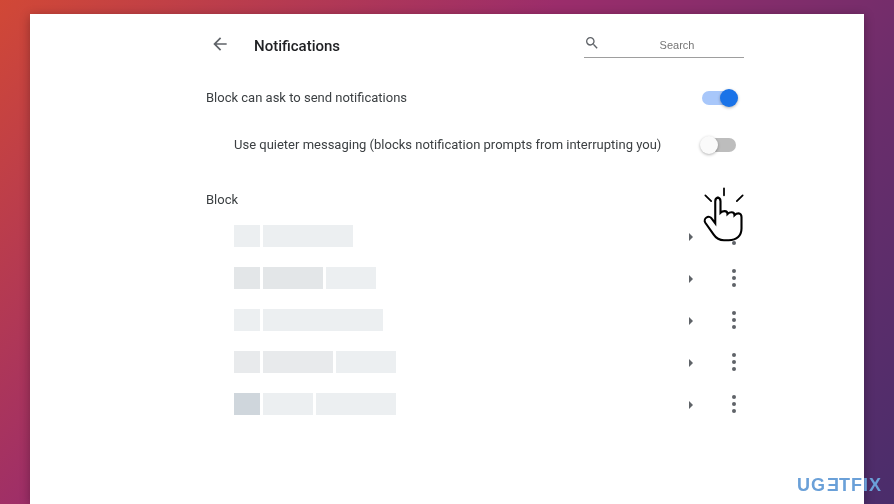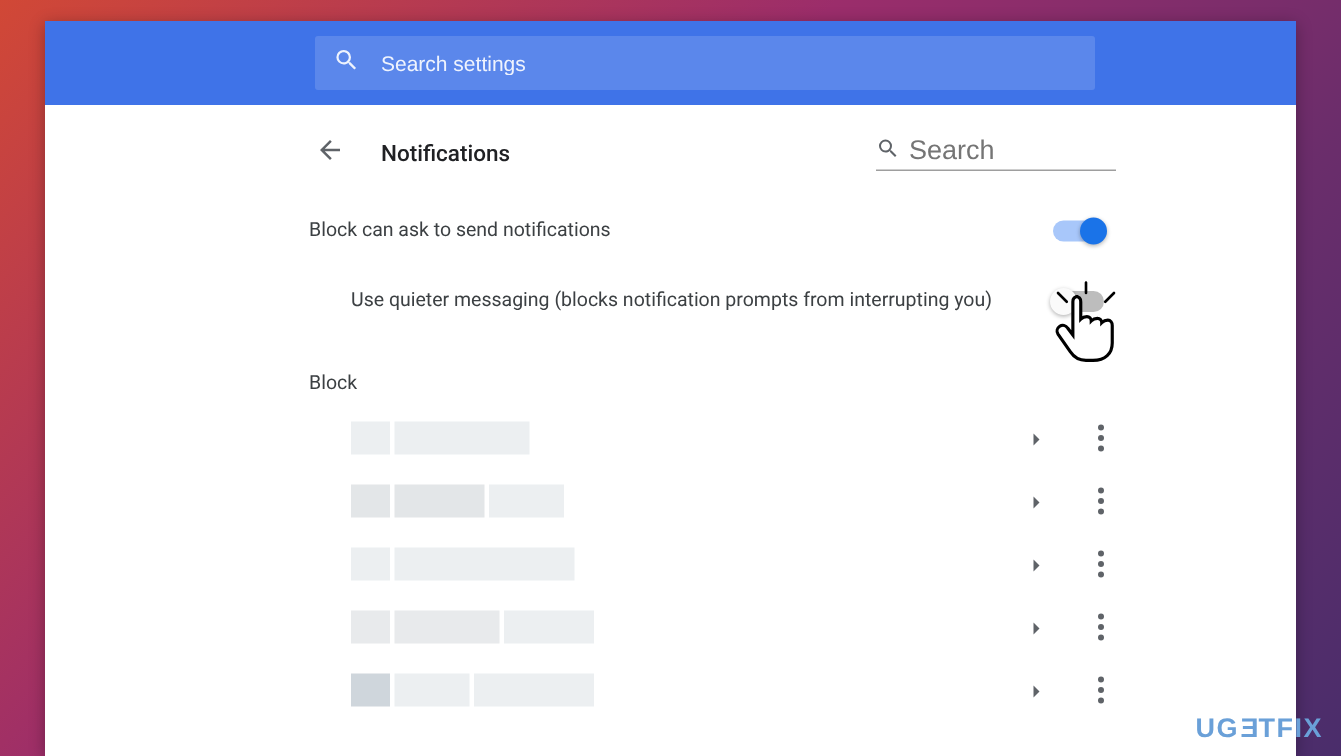--- a/index.html
+++ b/index.html
@@ -70,21 +70,21 @@
   .local-search {
     margin-left: auto;
     display: flex;
     align-items: center;
     border-bottom: 1px solid #9e9e9e;
     width: 160px;
     padding-bottom: 2px;
   }
   .local-search svg { width: 16px; height: 16px; fill: #5f6368; margin-right: 6px; }
   .local-search input {
-    border: none; outline: none; font-size: 18px; flex: 1; color: #5f6368;
+    border: none; outline: none; font-size: 11px; flex: 1; color: #5f6368; text-align: center;
   }
   
   .setting-row {
     display: flex; align-items: center;
     padding: 16px 8px 16px 0;
     font-size: 13px;
     color: #3c4043;
   }
   .setting-row.indent { padding-left: 28px; }
   .setting-label { flex: 1; }
@@ -145,30 +145,20 @@
     font-family: Arial, sans-serif;
   }
   .watermark .e { display:inline-block; transform: scaleX(-1); }
 </style>
 </head>
 <body>
 
 <div class="desktop">
   <div class="browser-window">
 
-    <div class="header-bar">
-      <div class="search-bar">
-        <span>
-          <svg viewBox="0 0 24 24">
-              <path d="M15.5 14h-.79l-.28-.27A6.471 6.471 0 0016 9.5 6.5 6.5 0 109.5 16c1.61 0 3.09-.59 4.23-1.57l.27.28v.79l5 4.99L20.49 19l-4.99-5zm-6 0C7.01 14 5 11.99 5 9.5S7.01 5 9.5 5 14 7.01 14 9.5 11.99 14 9.5 14z"></path>
-            </svg>
-        </span>
-        <input type="text" placeholder="Search settings" style="">
-      </div>
-    </div>
 
     <div class="content-area">
       <div class="sidebar-spacer"></div>
 
       <div class="main-panel">
 
         <div class="page-header">
           <div class="back-arrow">
             <span>
               <svg viewBox="0 0 24 24">

